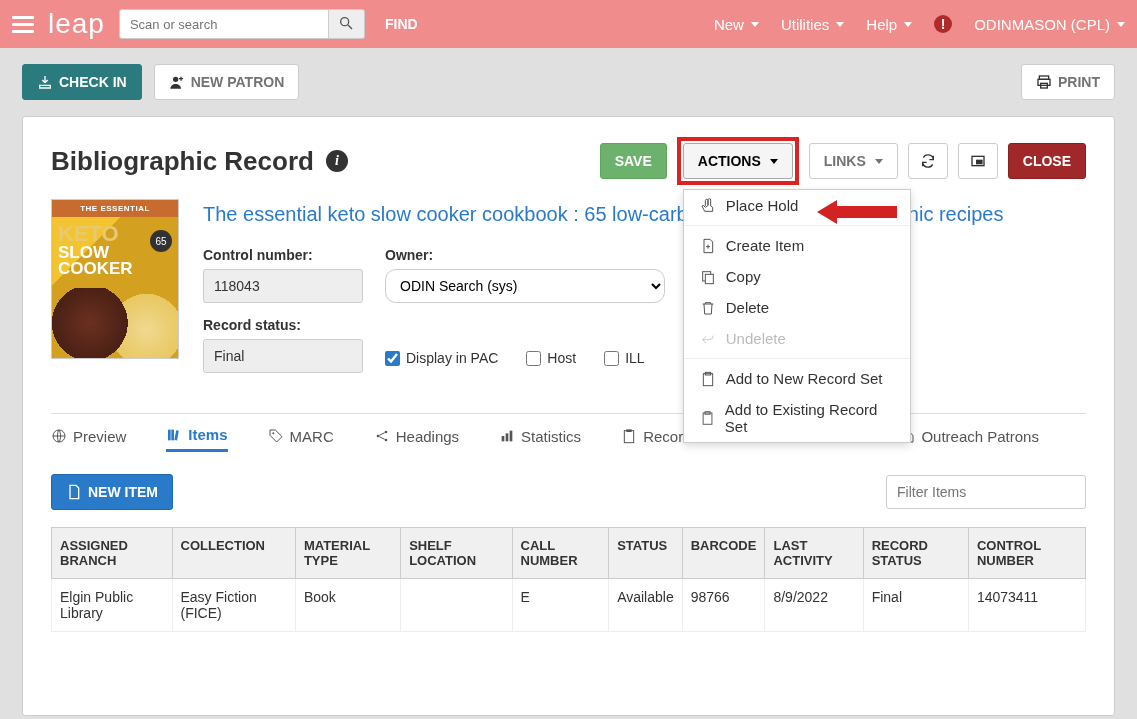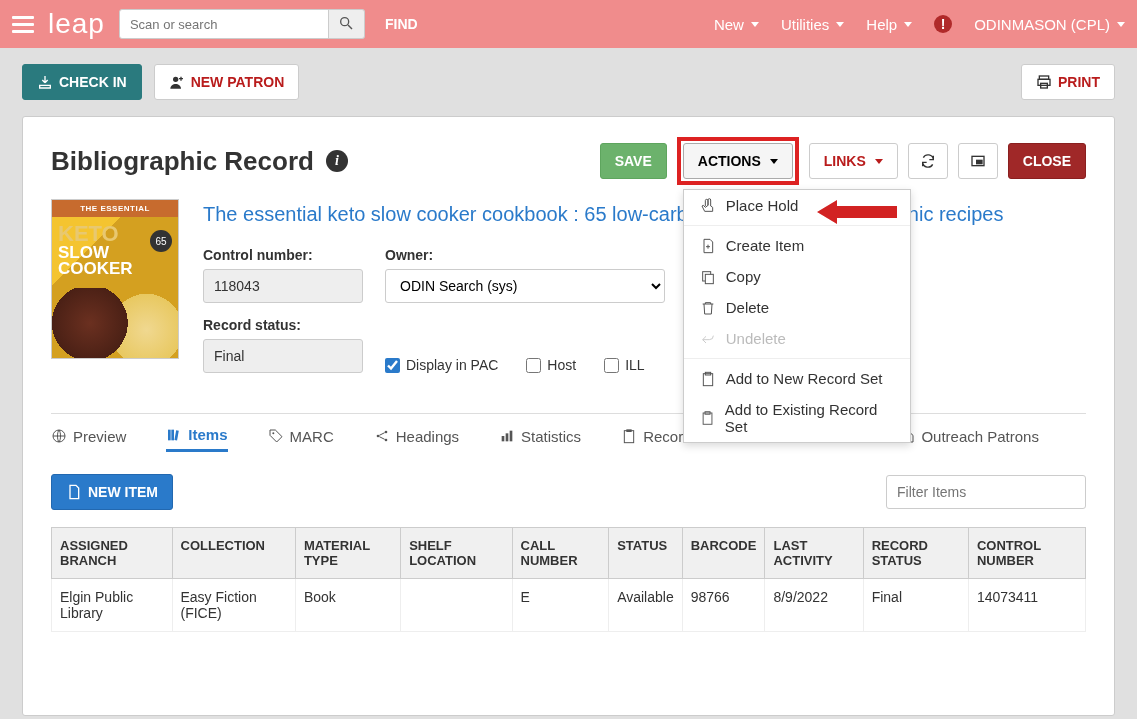--- a/index.html
+++ b/index.html
@@ -12,21 +12,21 @@
 .search-input{width:210px;height:30px;border:1px solid #ccc;border-radius:3px 0 0 3px;padding:0 10px;font-size:13px;color:#555}
 .search-btn{width:36px;height:30px;border:1px solid #ccc;border-left:none;background:#eee;border-radius:0 3px 3px 0;cursor:pointer}
 .find-link{color:#fff;font-weight:bold;font-size:14px;margin-left:6px}
 .top-right{margin-left:auto;display:flex;align-items:center;gap:22px;color:#fff;font-size:15px}
 .top-menu{cursor:pointer;display:flex;align-items:center;gap:4px}
 .caret-down::after{content:"";display:inline-block;border-left:4px solid transparent;border-right:4px solid transparent;border-top:5px solid currentColor;margin-left:3px;vertical-align:middle}
 .alert-ico{width:18px;height:18px;border-radius:50%;background:#b02a2a;color:#fff;display:flex;align-items:center;justify-content:center;font-weight:bold;font-size:14px}
 .action-bar{display:flex;padding:16px 22px;gap:12px}
 .btn{height:36px;padding:0 14px;border-radius:3px;font-weight:bold;font-size:14px;display:flex;align-items:center;gap:6px;cursor:pointer;border:1px solid #ccc;background:#fff}
 .btn-teal{background:#2a7a7e;color:#fff;border-color:#2a7a7e}
-.btn-white{background:#fff;color:#b91c1c}
+.btn-white{background:#fff;color:#737373}
 .btn-print{margin-left:auto}
 .main-panel{background:#fff;margin:0 22px;border:1px solid #ccc;border-radius:3px;padding:20px 28px 0;height:600px;overflow:hidden;position:relative}
 .rec-head{display:flex;align-items:center;gap:12px;margin-bottom:14px}
 .rec-head h1{font-size:26px;font-weight:bold}
 .info-ico{width:22px;height:22px;border-radius:50%;background:#333;color:#fff;display:flex;align-items:center;justify-content:center;font-weight:bold;font-style:italic;font-family:Georgia,serif}
 .rec-btns{margin-left:auto;display:flex;gap:10px;align-items:center}
 .btn-green{background:#6cb26c;color:#fff;border-color:#5ea55e;font-weight:bold}
 .btn-dd{background:#f5f5f5;border:1px solid #aaa;font-weight:bold}
 .btn-close{background:#a02828;color:#fff;border-color:#8a1f1f;font-weight:bold}
 .btn-ico{width:40px;padding:0;justify-content:center}
@@ -40,21 +40,21 @@
 .cover-title .s{font-size:17px}
 .cover-title .c{font-size:17px}
 .cover-badge{position:absolute;top:30px;right:6px;width:22px;height:22px;border-radius:50%;background:#333;color:#fff;font-size:10px;display:flex;align-items:center;justify-content:center}
 .cover-food{position:absolute;bottom:0;left:0;right:0;height:70px;background:radial-gradient(circle at 30% 50%,#6b3020 0%,#4a2015 40%,transparent 40%),radial-gradient(circle at 75% 60%,#f0d890 0%,#e8c860 35%,transparent 35%),#d4a020}
 .rec-fields{flex:1}
 .title-link{color:#2a7aca;font-size:20px;line-height:1.5;display:block;margin-bottom:18px}
 .field-row{display:flex;gap:22px;margin-bottom:14px}
 .field{display:flex;flex-direction:column;gap:6px}
 .field label{font-weight:bold;font-size:14px}
 .field .ro{border:1px solid #ccc;background:#eee;height:34px;padding:0 10px;border-radius:3px;display:flex;align-items:center;font-size:14px;min-width:140px}
-.field select{border:1px solid #ccc;height:34px;padding:0 10px;border-radius:3px;font-size:14px;background:#fff}
+.field select{border:1px solid #ccc;height:34px;padding:0 10px;border-radius:11px;font-size:14px;background:#fff}
 .checks{display:flex;gap:28px;align-items:center;margin-top:26px}
 .chk{display:flex;align-items:center;gap:6px;font-size:14px}
 .chk input{width:15px;height:15px}
 .tabs{display:flex;gap:40px;border-top:1px solid #ddd;margin-top:26px;padding-top:12px;font-size:15px;color:#555;flex-wrap:wrap}
 .tab{display:flex;align-items:center;gap:6px;cursor:pointer;padding-bottom:6px}
 .tab.active{color:#2a7aca;border-bottom:3px solid #2a7aca;font-weight:bold}
 .items-bar{display:flex;margin-top:22px;align-items:center}
 .btn-newitem{background:#2a7aca;color:#fff;border-color:#2268b0;font-weight:bold}
 .filter-input{margin-left:auto;width:200px;height:34px;border:1px solid #ccc;border-radius:3px;padding:0 10px;font-size:14px}
 .items-table{width:100%;border:1px solid #ccc;margin-top:17px;border-collapse:collapse;font-size:14px}
@@ -223,21 +223,21 @@
       <div class="field-row">
         <div class="field" style="width:160px">
           <label>Control number:</label>
           <div class="ro">118043</div>
         </div>
         <div class="field" style="flex:1;max-width:280px">
           <label>Owner:</label>
           <select><option>ODIN Search (sys)</option></select>
         </div>
       </div>
-      <div class="field-row" style="align-items:flex-end">
+      <div class="field-row" style="">
         <div class="field" style="width:160px">
           <label>Record status:</label>
           <div class="ro">Final</div>
         </div>
         <div class="checks">
           <label class="chk">
               <input type="checkbox" checked="" style="accent-color: rgb(42, 122, 202);">
               <span>Display in PAC</span>
             </label>
           <label class="chk">

